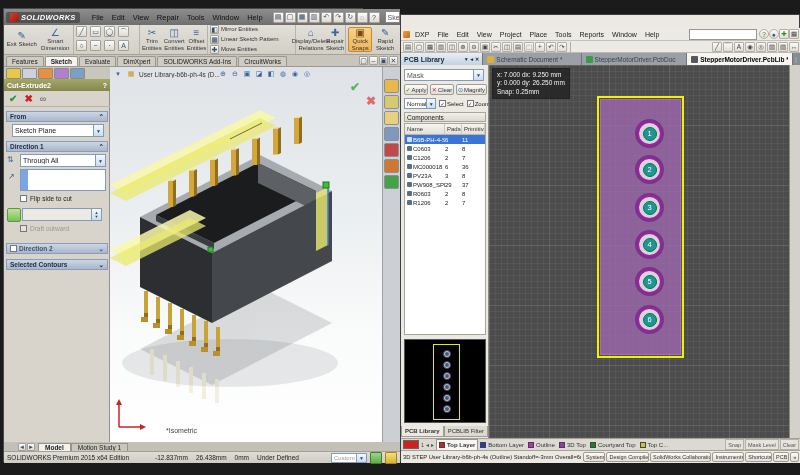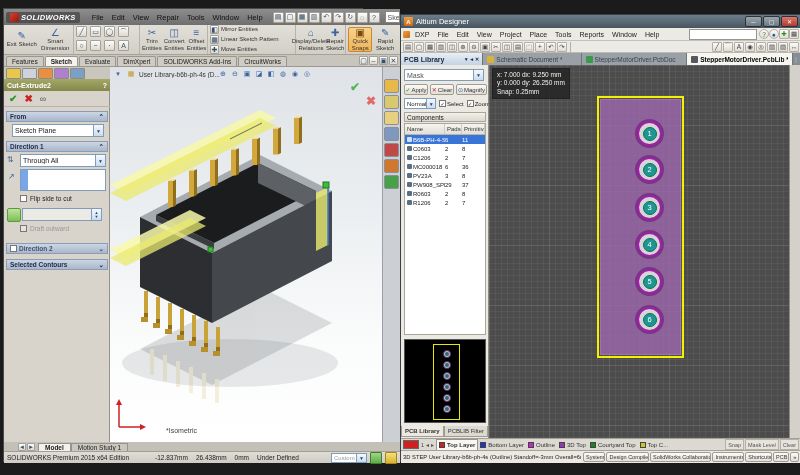--- a/index.html
+++ b/index.html
@@ -491,29 +491,20 @@
             <span class="ar">▼</span>
         </span>
         <span style="width:10px;height:10px;background:linear-gradient(#9fd489,#5fae45);border:1px solid #3f7e2a;border-radius:1px;"></span>
         <span style="width:10px;height:10px;background:linear-gradient(#f5e07a,#d8b430);border:1px solid #a8841a;border-radius:1px;"></span>
       </span>
     </div>
   </div>
 
   <div class="abs win-alt">
 
-    <div class="abs alt-title">
-      <span style="width:9px;height:9px;background:linear-gradient(#f0a040,#c86a18);border-radius:1px;margin-right:3px;display:inline-flex;align-items:center;justify-content:center;color:#fff;font-size:6px;font-weight:bold;">A</span>
-      <span>Altium Designer</span>
-      <span style="margin-left:auto;display:flex;">
-        <span class="alt-btn">─</span>
-        <span class="alt-btn">▢</span>
-        <span class="alt-btn close">✕</span>
-      </span>
-    </div>
 
     <div class="abs alt-menubar">
       <span style="width:7px;height:7px;background:linear-gradient(135deg,#f0a040,#c86a18);border-radius:1px;margin-right:1px;"></span>
       <div style="display:flex;">
 
       <span class="mi">DXP</span>
           <span class="mi">File</span>
           <span class="mi">Edit</span>
           <span class="mi">View</span>
           <span class="mi">Project</span>

